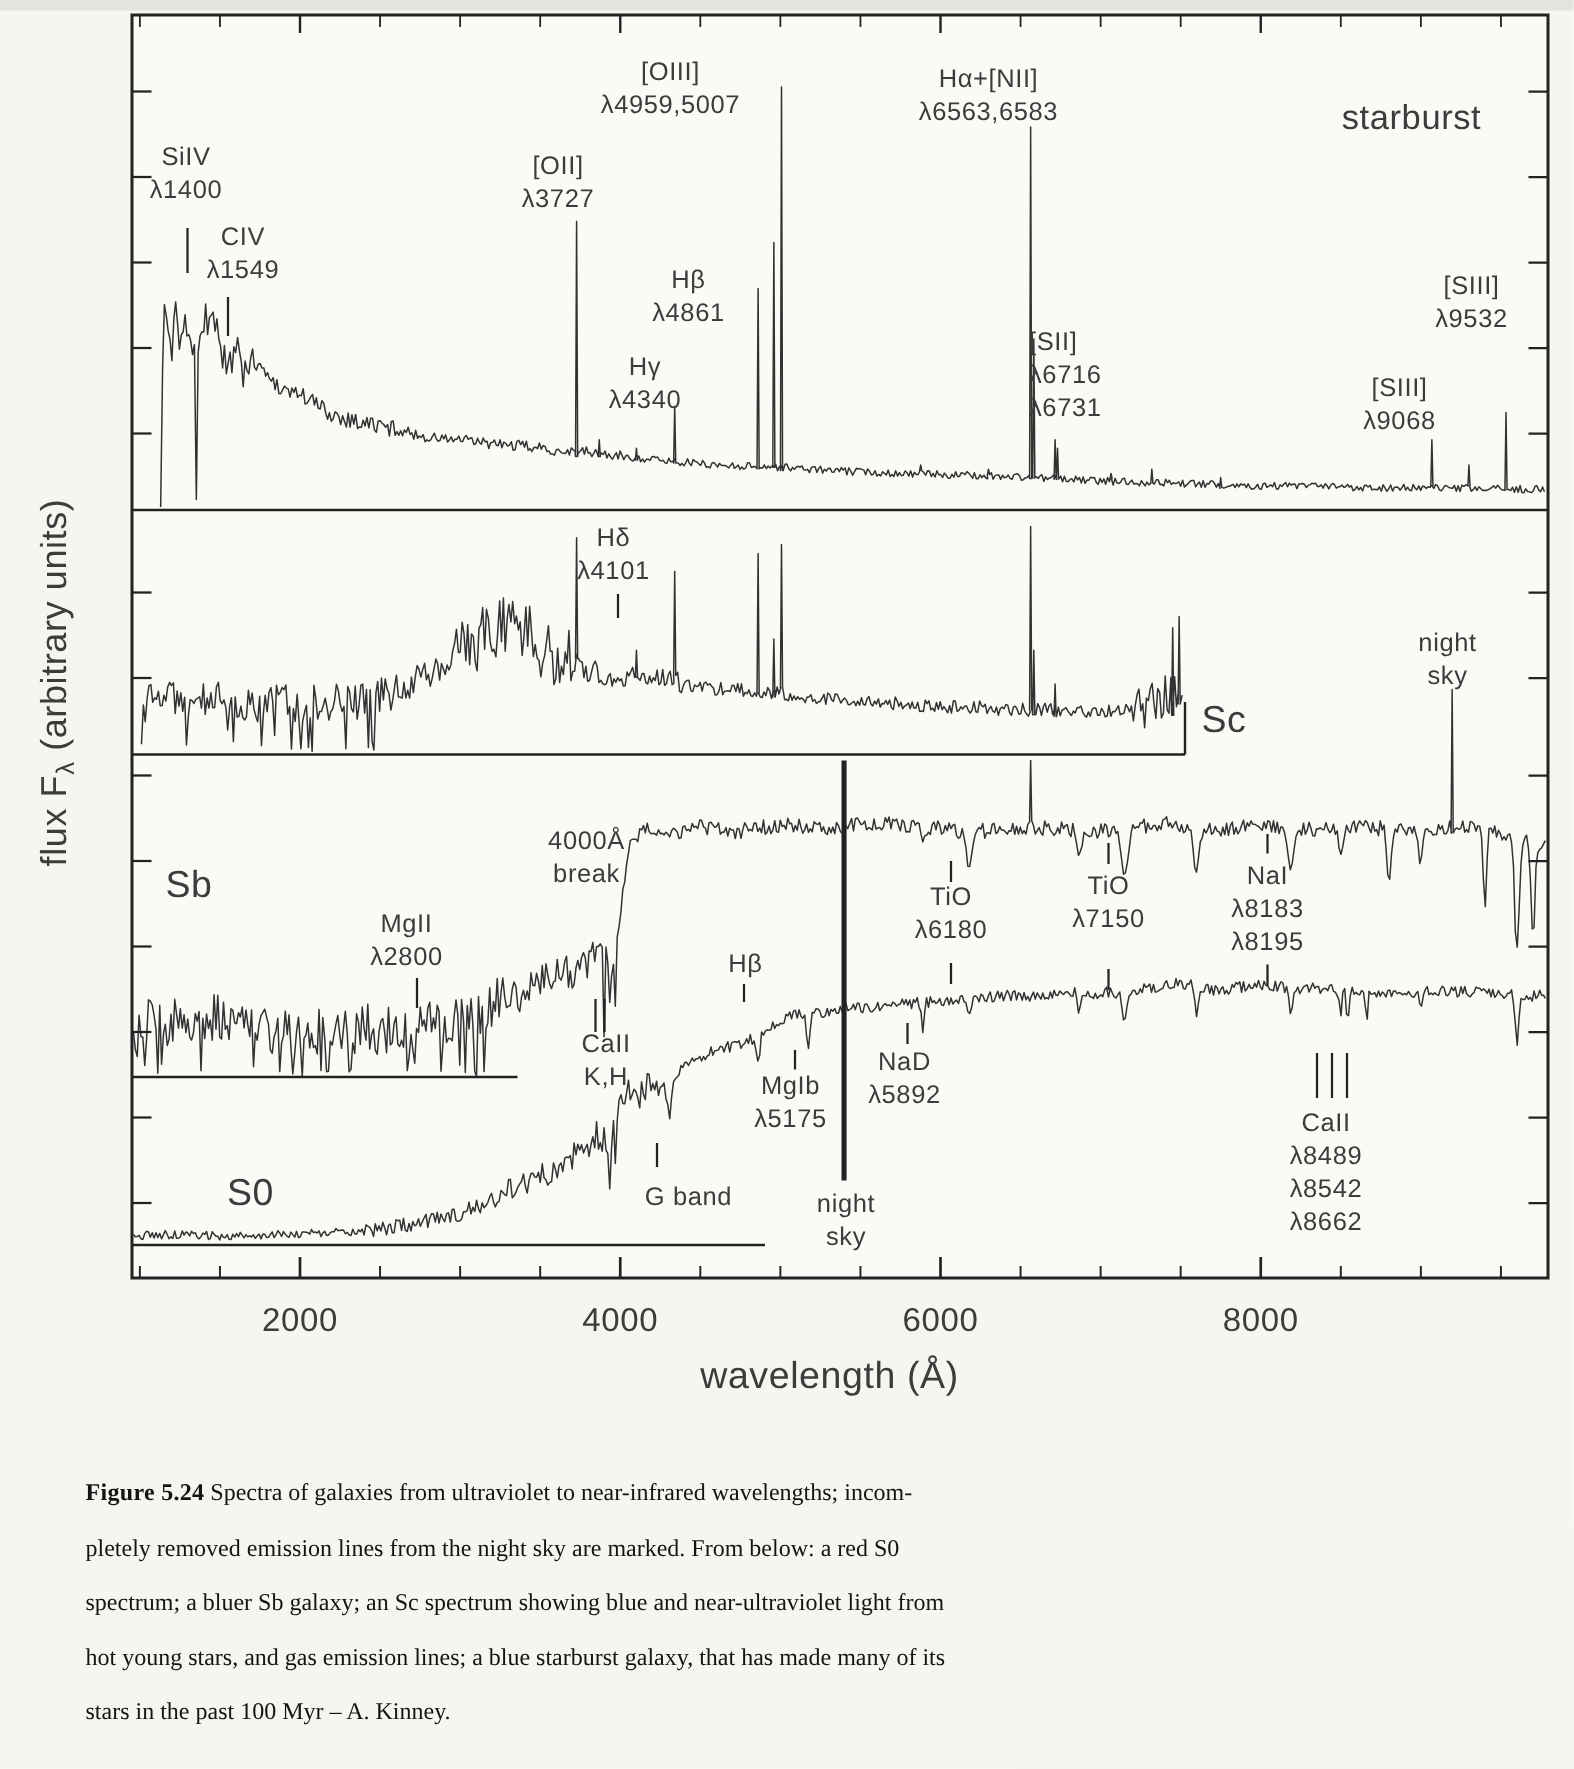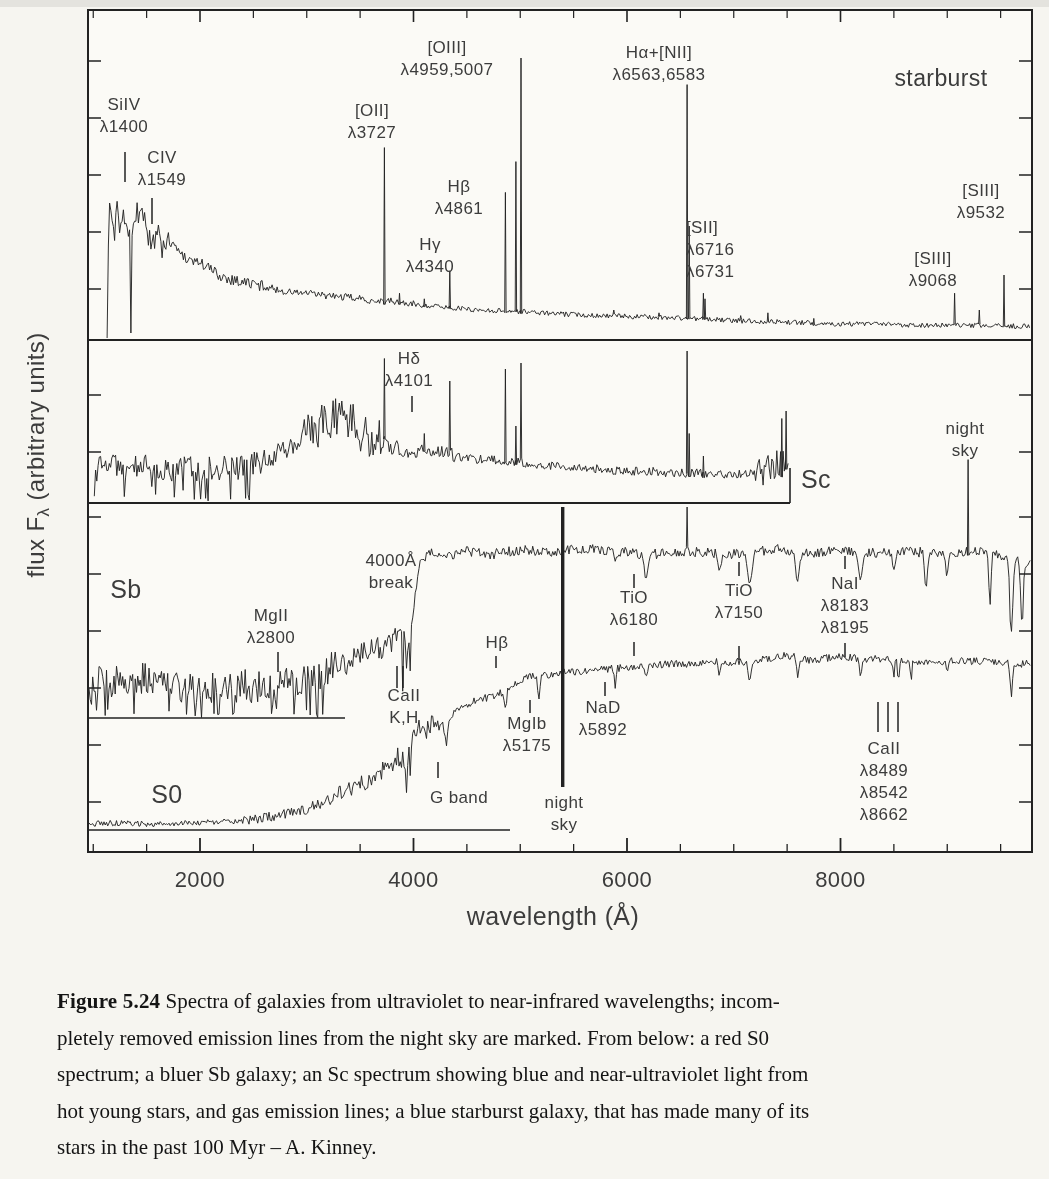--- a/index.html
+++ b/index.html
@@ -8,21 +8,21 @@
     background:#f6f5f0;
     font-family:"Liberation Sans", sans-serif;
   }
   #scan-top{position:absolute;left:0;top:0;width:1049px;height:7px;background:#e4e3de;}
   #plot-wrap{position:absolute;left:0;top:0;width:1049px;height:960px;}
   svg text{fill:#3c3c3c;}
   .ann{letter-spacing:0.4px;}
   #figure-caption{
     position:absolute;left:57px;top:962px;width:956px;
     font-family:"Liberation Serif", serif;
-    font-size:21px;line-height:36.5px;color:#141414;
+    font-size:16px;line-height:36.5px;color:#141414;
     white-space:pre-line;
   }
   #figure-caption b{font-weight:bold;letter-spacing:0.2px;}
 </style>
 </head>
 <body>
 
 <div id="scan-top"></div>
 
 <div id="plot-wrap">

